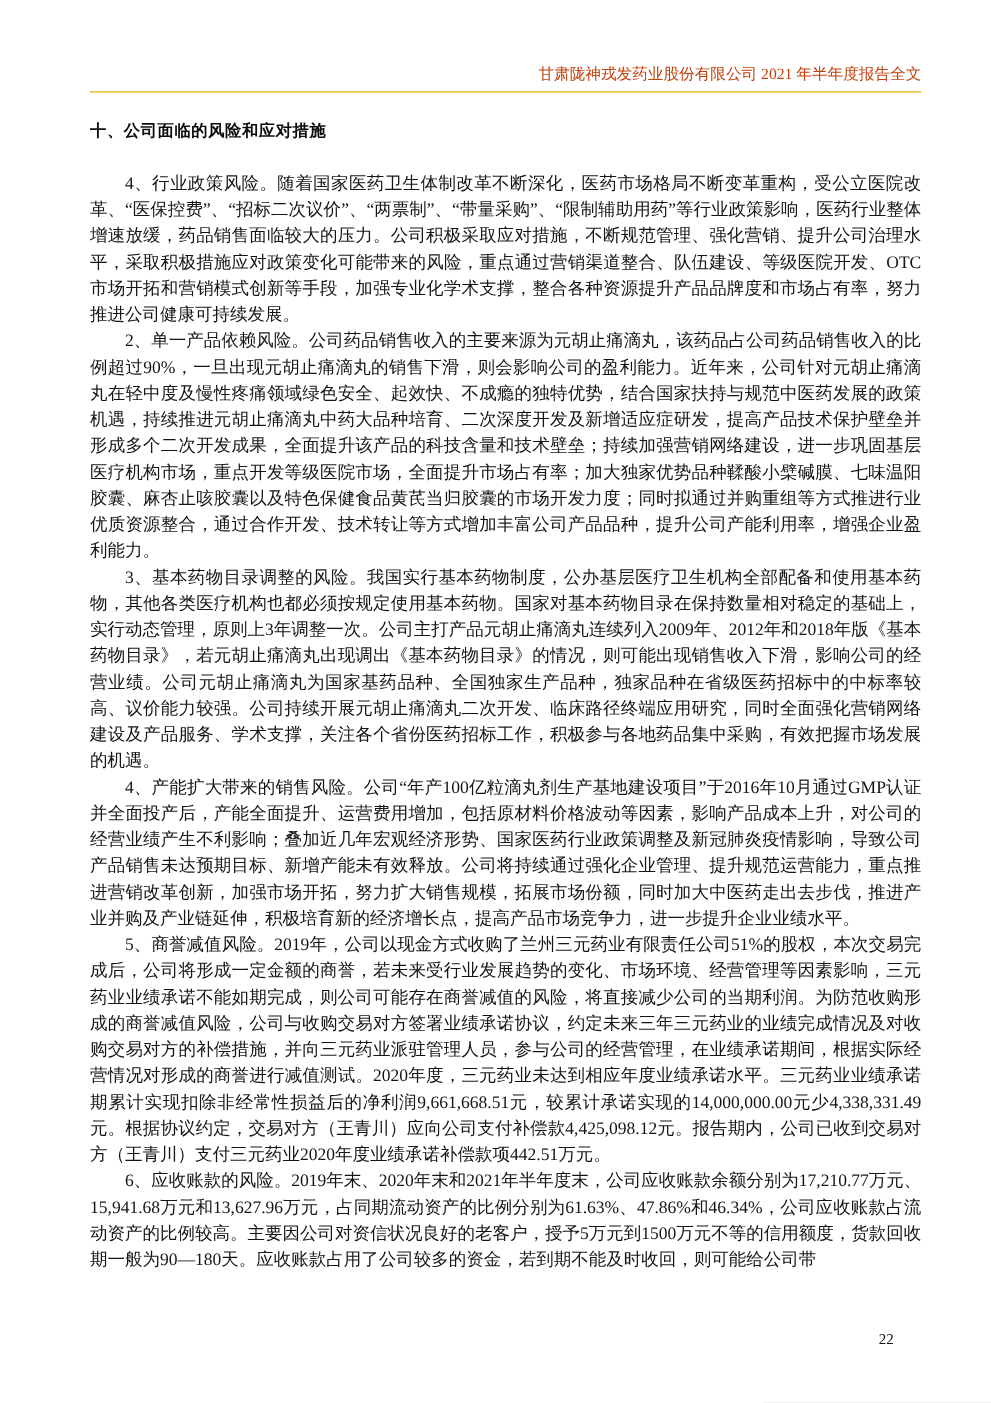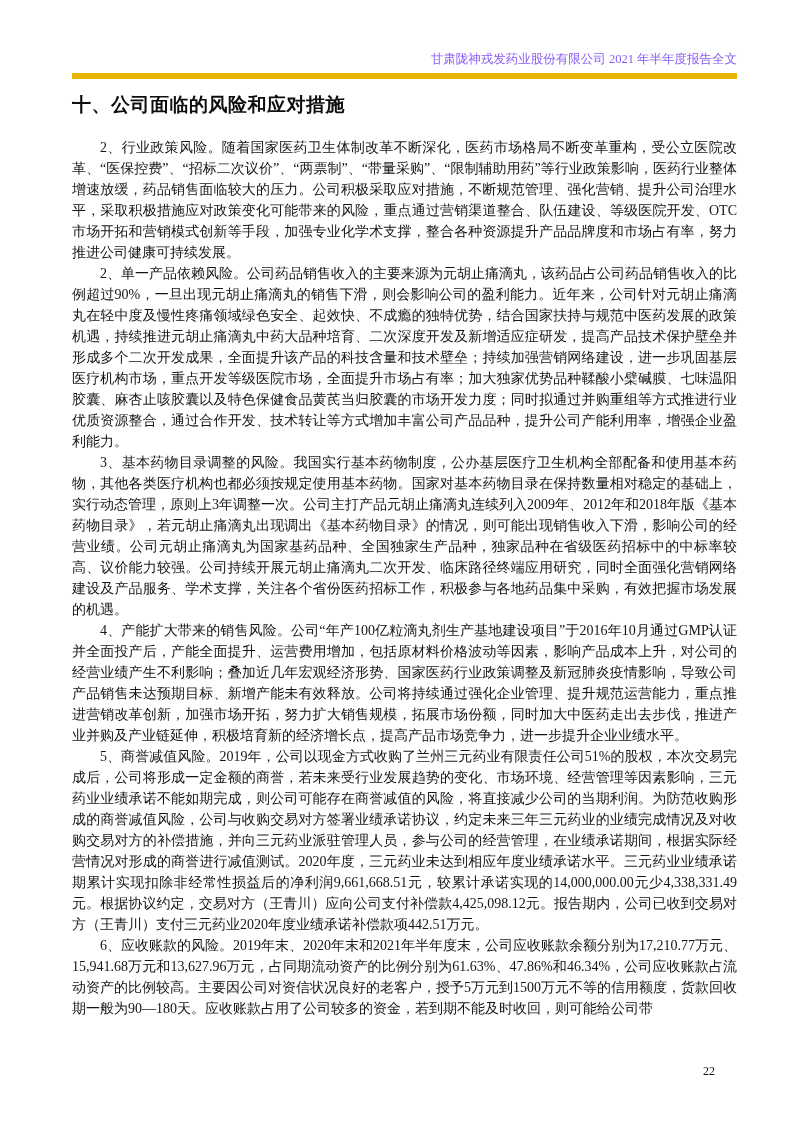--- a/index.html
+++ b/index.html
@@ -19,31 +19,31 @@
   }
   .page-header {
     position: absolute;
     left: 72px;
     top: 52px;
     width: 665px;
     text-align: right;
     font-size: 12.5px;
     line-height: 15px;
     padding-bottom: 6px;
-    border-bottom: 6px solid #eab308;
-    color: #8b5cf6;
+    border-bottom: 1px solid #eab308;
+    color: #c2410c;
   }
   .page-body {
     position: absolute;
     left: 72px;
     top: 94px;
     width: 665px;
   }
   .section-title {
-    font-size: 19px;
+    font-size: 13px;
     font-weight: bold;
     line-height: 22px;
     margin: 0 0 21px 0;
     letter-spacing: 0.5px;
     color: #0d0d0d;
   }
   .para {
     margin: 0;
     font-size: 14px;
     line-height: 21px;
@@ -66,21 +66,21 @@
 
 <div class="page">
 
   <header class="page-header">
     <span>甘肃陇神戎发药业股份有限公司 2021 年半年度报告全文</span>
   </header>
 
   <main class="page-body">
     <h1 class="section-title">十、公司面临的风险和应对措施</h1>
 
-    <p class="para">2、行业政策风险。随着国家医药卫生体制改革不断深化，医药市场格局不断变革重构，受公立医院改革、“医保控费”、“招标二次议价”、“两票制”、“带量采购”、“限制辅助用药”等行业政策影响，医药行业整体增速放缓，药品销售面临较大的压力。公司积极采取应对措施，不断规范管理、强化营销、提升公司治理水平，采取积极措施应对政策变化可能带来的风险，重点通过营销渠道整合、队伍建设、等级医院开发、OTC市场开拓和营销模式创新等手段，加强专业化学术支撑，整合各种资源提升产品品牌度和市场占有率，努力推进公司健康可持续发展。</p>
+    <p class="para">4、行业政策风险。随着国家医药卫生体制改革不断深化，医药市场格局不断变革重构，受公立医院改革、“医保控费”、“招标二次议价”、“两票制”、“带量采购”、“限制辅助用药”等行业政策影响，医药行业整体增速放缓，药品销售面临较大的压力。公司积极采取应对措施，不断规范管理、强化营销、提升公司治理水平，采取积极措施应对政策变化可能带来的风险，重点通过营销渠道整合、队伍建设、等级医院开发、OTC市场开拓和营销模式创新等手段，加强专业化学术支撑，整合各种资源提升产品品牌度和市场占有率，努力推进公司健康可持续发展。</p>
     <p class="para">2、单一产品依赖风险。公司药品销售收入的主要来源为元胡止痛滴丸，该药品占公司药品销售收入的比例超过90%，一旦出现元胡止痛滴丸的销售下滑，则会影响公司的盈利能力。近年来，公司针对元胡止痛滴丸在轻中度及慢性疼痛领域绿色安全、起效快、不成瘾的独特优势，结合国家扶持与规范中医药发展的政策机遇，持续推进元胡止痛滴丸中药大品种培育、二次深度开发及新增适应症研发，提高产品技术保护壁垒并形成多个二次开发成果，全面提升该产品的科技含量和技术壁垒；持续加强营销网络建设，进一步巩固基层医疗机构市场，重点开发等级医院市场，全面提升市场占有率；加大独家优势品种鞣酸小檗碱膜、七味温阳胶囊、麻杏止咳胶囊以及特色保健食品黄芪当归胶囊的市场开发力度；同时拟通过并购重组等方式推进行业优质资源整合，通过合作开发、技术转让等方式增加丰富公司产品品种，提升公司产能利用率，增强企业盈利能力。</p>
     <p class="para">3、基本药物目录调整的风险。我国实行基本药物制度，公办基层医疗卫生机构全部配备和使用基本药物，其他各类医疗机构也都必须按规定使用基本药物。国家对基本药物目录在保持数量相对稳定的基础上，实行动态管理，原则上3年调整一次。公司主打产品元胡止痛滴丸连续列入2009年、2012年和2018年版《基本药物目录》，若元胡止痛滴丸出现调出《基本药物目录》的情况，则可能出现销售收入下滑，影响公司的经营业绩。公司元胡止痛滴丸为国家基药品种、全国独家生产品种，独家品种在省级医药招标中的中标率较高、议价能力较强。公司持续开展元胡止痛滴丸二次开发、临床路径终端应用研究，同时全面强化营销网络建设及产品服务、学术支撑，关注各个省份医药招标工作，积极参与各地药品集中采购，有效把握市场发展的机遇。</p>
     <p class="para">4、产能扩大带来的销售风险。公司“年产100亿粒滴丸剂生产基地建设项目”于2016年10月通过GMP认证并全面投产后，产能全面提升、运营费用增加，包括原材料价格波动等因素，影响产品成本上升，对公司的经营业绩产生不利影响；叠加近几年宏观经济形势、国家医药行业政策调整及新冠肺炎疫情影响，导致公司产品销售未达预期目标、新增产能未有效释放。公司将持续通过强化企业管理、提升规范运营能力，重点推进营销改革创新，加强市场开拓，努力扩大销售规模，拓展市场份额，同时加大中医药走出去步伐，推进产业并购及产业链延伸，积极培育新的经济增长点，提高产品市场竞争力，进一步提升企业业绩水平。</p>
     <p class="para">5、商誉减值风险。2019年，公司以现金方式收购了兰州三元药业有限责任公司51%的股权，本次交易完成后，公司将形成一定金额的商誉，若未来受行业发展趋势的变化、市场环境、经营管理等因素影响，三元药业业绩承诺不能如期完成，则公司可能存在商誉减值的风险，将直接减少公司的当期利润。为防范收购形成的商誉减值风险，公司与收购交易对方签署业绩承诺协议，约定未来三年三元药业的业绩完成情况及对收购交易对方的补偿措施，并向三元药业派驻管理人员，参与公司的经营管理，在业绩承诺期间，根据实际经营情况对形成的商誉进行减值测试。2020年度，三元药业未达到相应年度业绩承诺水平。三元药业业绩承诺期累计实现扣除非经常性损益后的净利润9,661,668.51元，较累计承诺实现的14,000,000.00元少4,338,331.49元。根据协议约定，交易对方（王青川）应向公司支付补偿款4,425,098.12元。报告期内，公司已收到交易对方（王青川）支付三元药业2020年度业绩承诺补偿款项442.51万元。</p>
     <p class="para">6、应收账款的风险。2019年末、2020年末和2021年半年度末，公司应收账款余额分别为17,210.77万元、15,941.68万元和13,627.96万元，占同期流动资产的比例分别为61.63%、47.86%和46.34%，公司应收账款占流动资产的比例较高。主要因公司对资信状况良好的老客户，授予5万元到1500万元不等的信用额度，货款回收期一般为90—180天。应收账款占用了公司较多的资金，若到期不能及时收回，则可能给公司带</p>
   </main>
 
   <div class="page-number">22</div>
 
 </div>

